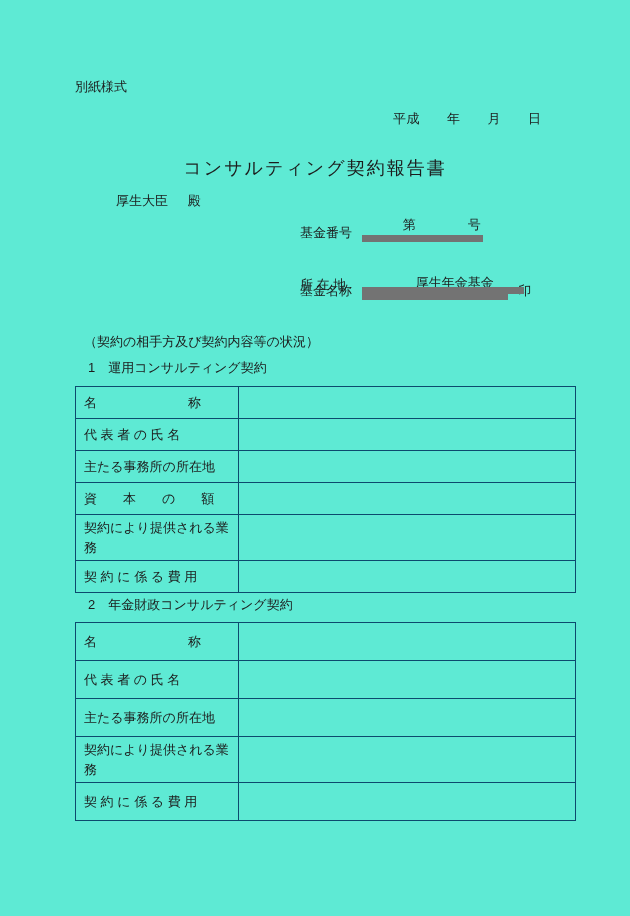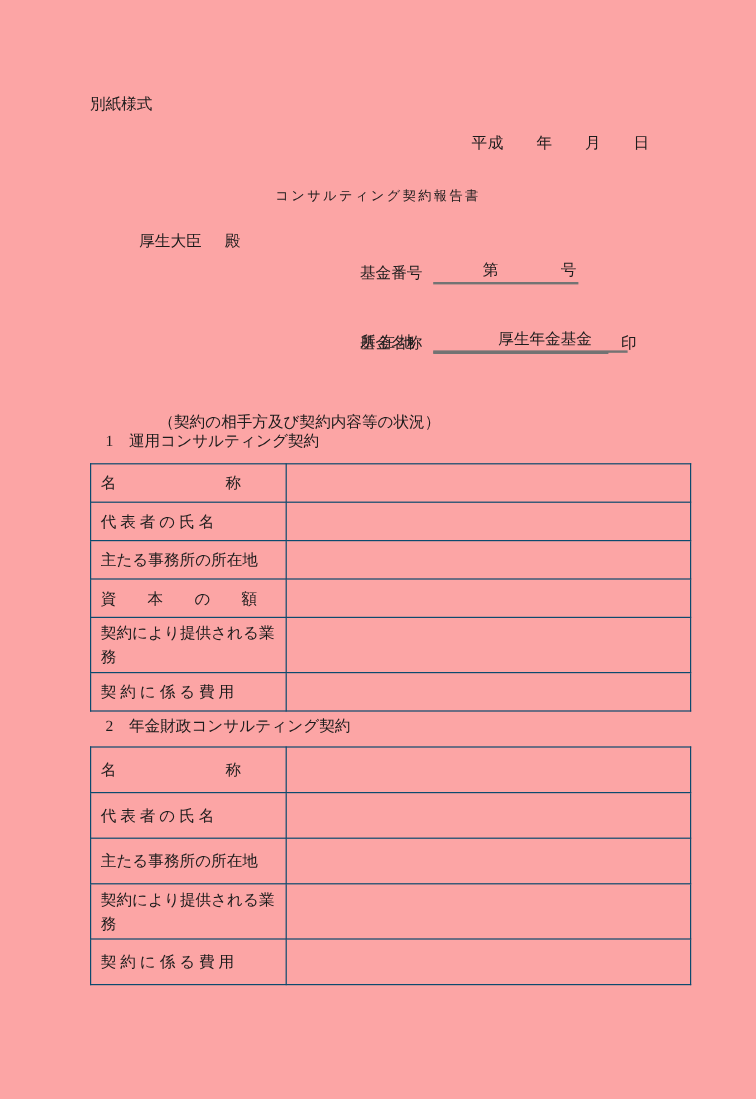--- a/index.html
+++ b/index.html
@@ -4,54 +4,54 @@
 <style>
   html, body {
     margin: 0;
     padding: 0;
     background: #ffffff;
   }
   .page {
     position: relative;
     width: 630px;
     height: 916px;
-    background: #fca5a5;
-    font-family: Liberation Serif, serif;
+    background: #5eead4;
+    font-family: Liberation Sans, sans-serif;
     font-size: 13px;
     color: #1c1c1c;
     overflow: hidden;
   }
   .abs { position: absolute; }
 
   .attachment-label { left: 75px; top: 78px; }
   .date-line { left: 393px; top: 110px; letter-spacing: 0.5px; }
   .doc-title {
     left: 0; top: 156px; width: 100%;
-    text-align: center; letter-spacing: 2px; font-size: 11px;
+    text-align: center; letter-spacing: 2px; font-size: 18px;
   }
   .addressee { left: 116px; top: 192px; }
   .addressee .honorific { margin-left: 16px; }
 
   .fields { left: 300px; top: 216px; }
   .field-row { height: 30px; white-space: nowrap; }
   .f-label { display: inline-block; width: 58px; }
   .u {
     display: inline-block;
-    border-bottom: 2px solid #737373;
+    border-bottom: 7px solid #737373;
     padding: 0 2px 2px 2px;
     vertical-align: bottom;
     line-height: 17px;
   }
   .u-fund-number { min-width: 116px; }
   .u-fund-name   { min-width: 142px; margin-top: 28px; }
   .u-address     { min-width: 158px; }
   .u-cert        { min-width: 86px; }
   .f-suffix { margin-left: 7px; }
 
-  .section-note { left: 84px; top: 343px; margin-left: 48px; }
+  .section-note { left: 84px; top: 333px; }
   .table-heading-1 { left: 88px; top: 359px; }
   .table-heading-2 { left: 88px; top: 596px; }
 
   table.form-table {
     border-collapse: collapse;
     width: 480px;
     table-layout: fixed;
   }
   .form-table-1 { left: 75px; top: 386px; }
   .form-table-2 { left: 75px; top: 622px; }

